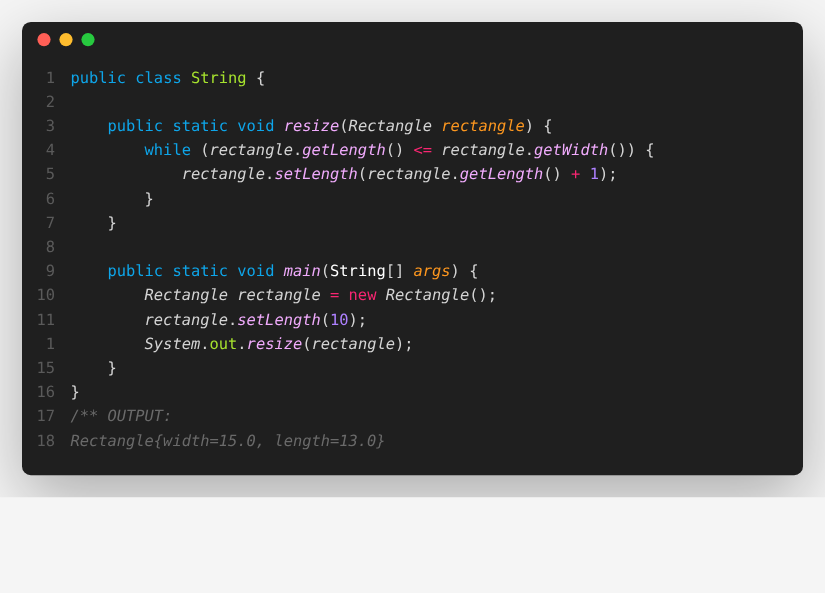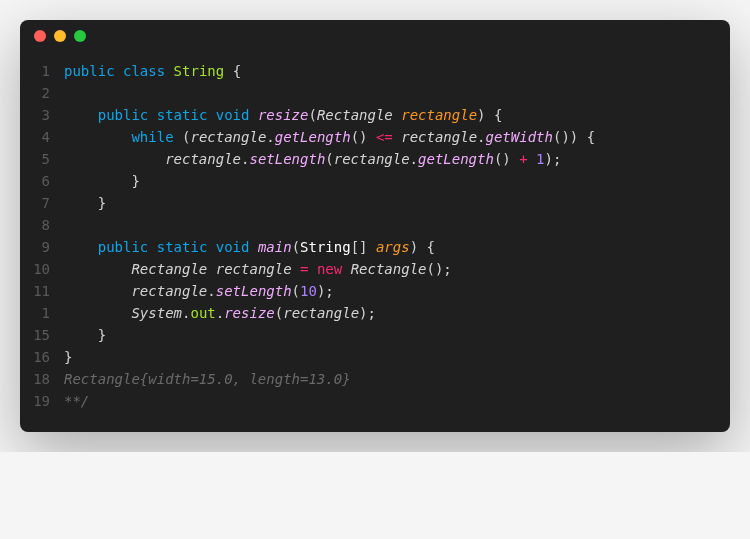--- a/index.html
+++ b/index.html
@@ -86,16 +86,16 @@
       <div class="line"><span class="gutter">5</span><span class="code"><span>            </span><span>rectangle</span><span class="punc">.</span><span class="fn">setLength</span><span class="paren">(</span><span>rectangle</span><span class="punc">.</span><span class="fn">getLength</span><span class="paren">()</span><span> </span><span class="op">+</span><span> </span><span class="num">1</span><span class="paren">)</span><span class="punc">;</span></span></div>
       <div class="line"><span class="gutter">6</span><span class="code"><span>        </span><span class="brace">}</span></span></div>
       <div class="line"><span class="gutter">7</span><span class="code"><span>    </span><span class="brace">}</span></span></div>
       <div class="line"><span class="gutter">8</span><span class="code">&nbsp;</span></div>
       <div class="line"><span class="gutter">9</span><span class="code"><span>    </span><span class="kw">public</span><span> </span><span class="kw">static</span><span> </span><span class="kw">void</span><span> </span><span class="fn">main</span><span class="paren">(</span><span class="builtin">String</span><span class="paren">[]</span><span> </span><span class="param">args</span><span class="paren">)</span><span> </span><span class="brace">{</span></span></div>
       <div class="line"><span class="gutter">10</span><span class="code"><span>        </span><span class="type">Rectangle</span><span> </span><span>rectangle</span><span> </span><span class="op">=</span><span> </span><span class="op">new</span><span> </span><span class="type">Rectangle</span><span class="paren">()</span><span class="punc">;</span></span></div>
       <div class="line"><span class="gutter">11</span><span class="code"><span>        </span><span>rectangle</span><span class="punc">.</span><span class="fn">setLength</span><span class="paren">(</span><span class="num">10</span><span class="paren">)</span><span class="punc">;</span></span></div>
       <div class="line"><span class="gutter">1</span><span class="code"><span>        </span><span class="type">System</span><span class="punc">.</span><span class="cls">out</span><span class="punc">.</span><span class="fn">resize</span><span class="paren">(</span><span>rectangle</span><span class="paren">)</span><span class="punc">;</span></span></div>
       <div class="line"><span class="gutter">15</span><span class="code"><span>    </span><span class="brace">}</span></span></div>
       <div class="line"><span class="gutter">16</span><span class="code"><span class="brace">}</span></span></div>
+      <div class="line"><span class="gutter">17</span><span class="code"><span class="comment">/** OUTPUT:</span></span></div>
       <div class="line"><span class="gutter">18</span><span class="code"><span class="comment">Rectangle{width=15.0, length=13.0}</span></span></div>
-      <div class="line"><span class="gutter">19</span><span class="code"><span class="comment">**/</span></span></div>
     </div>
 </div>
 
 </body></html>

